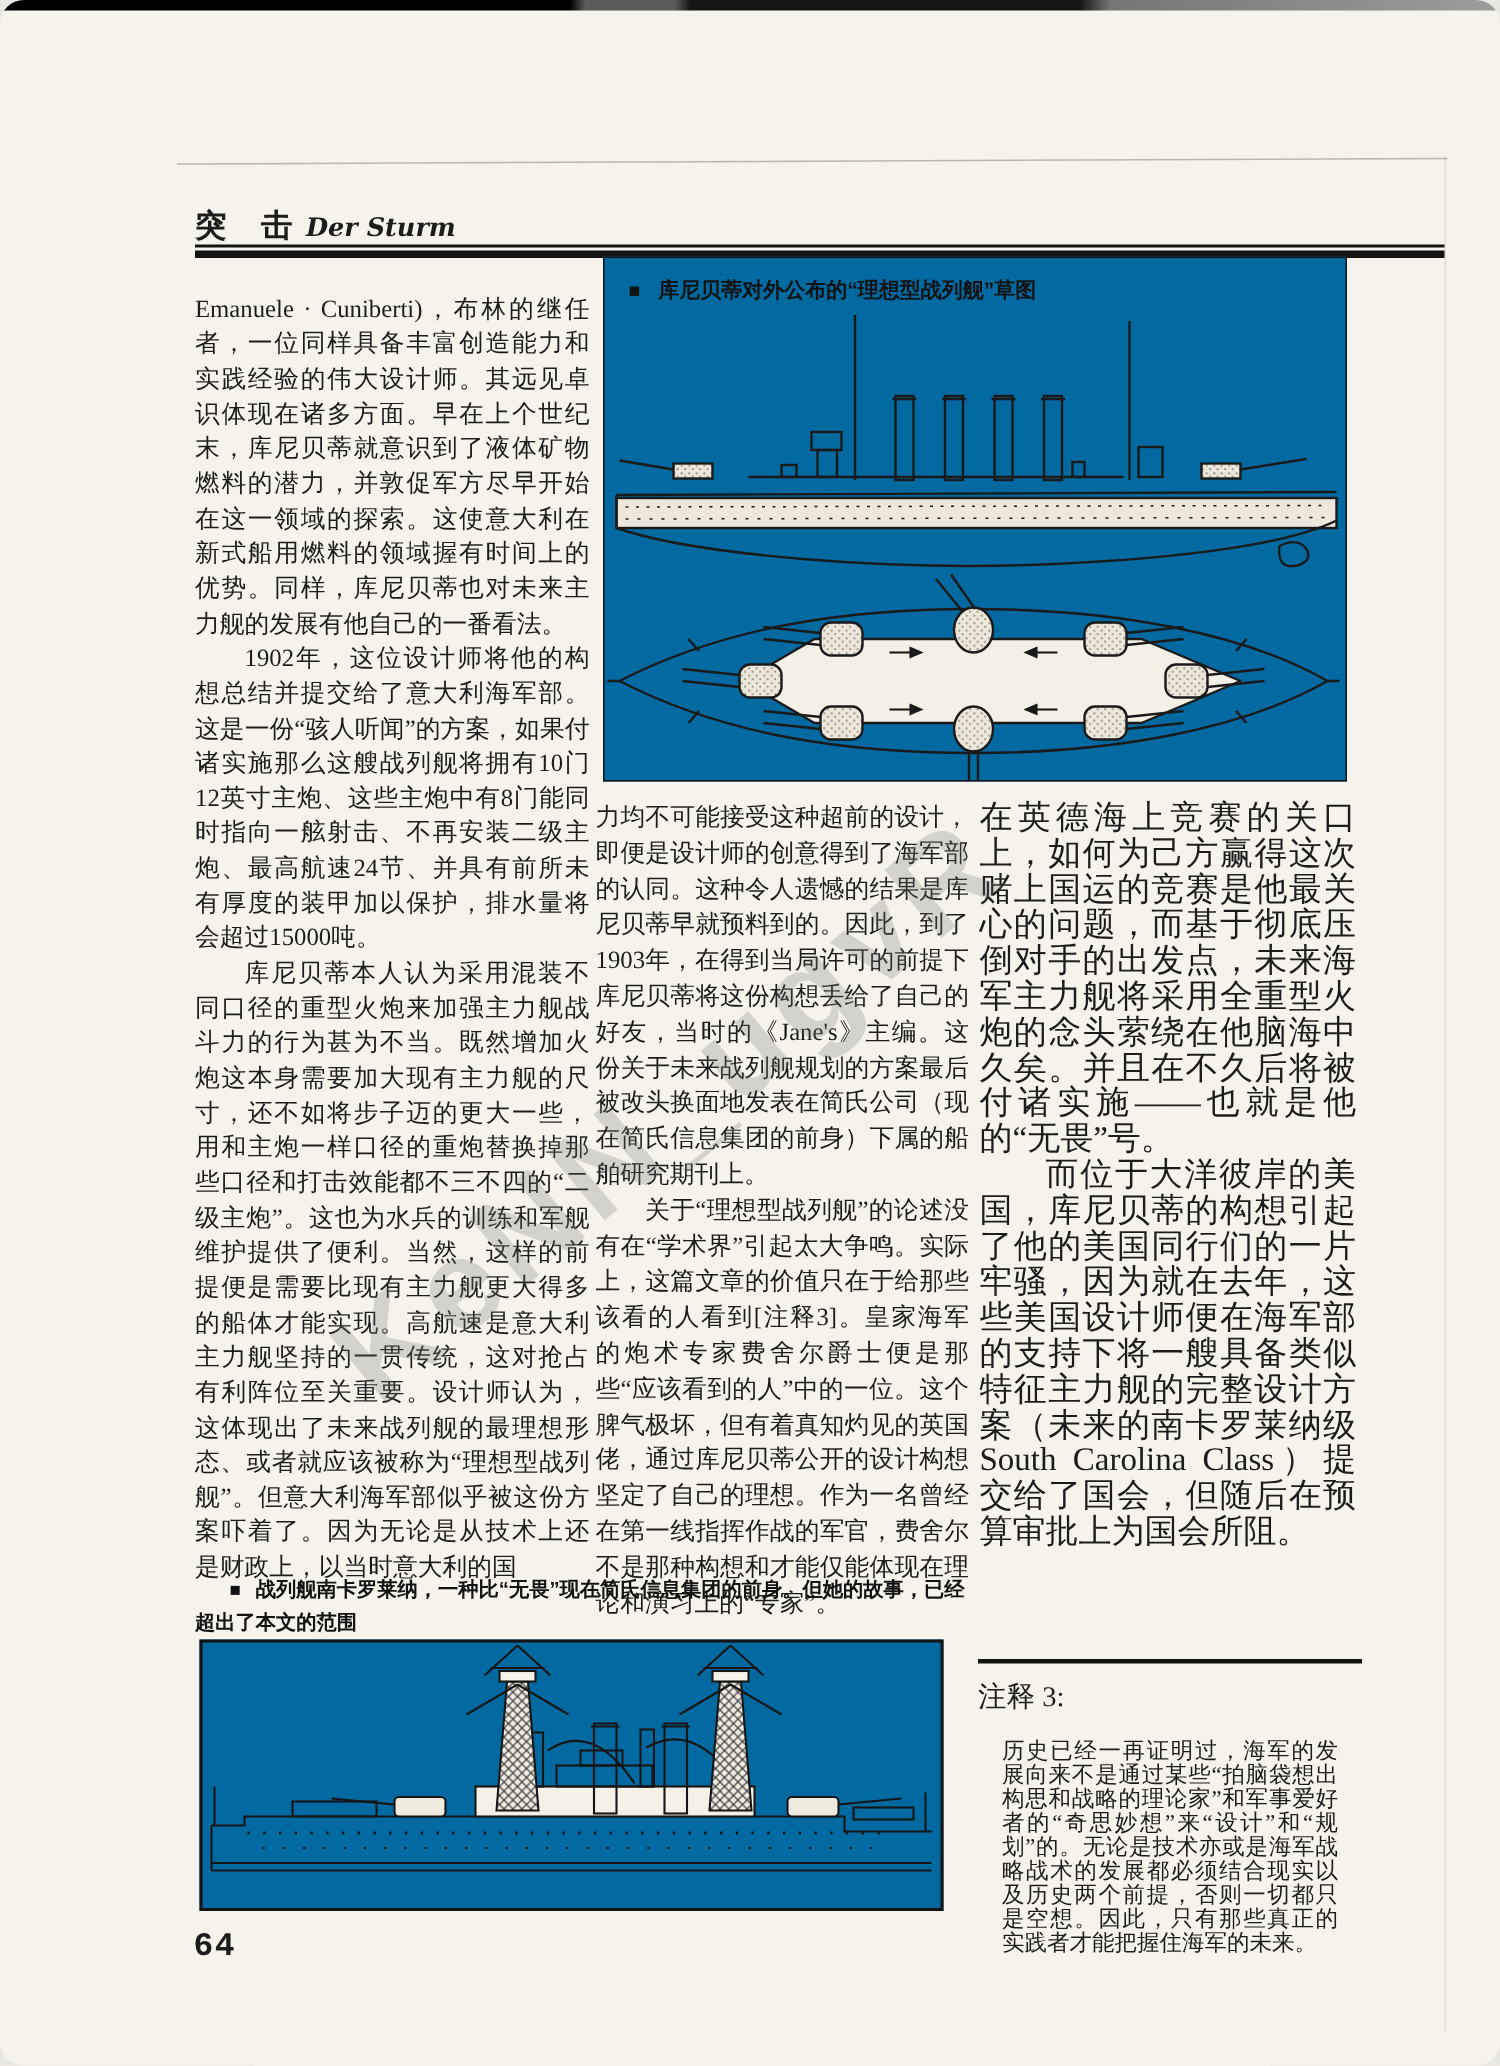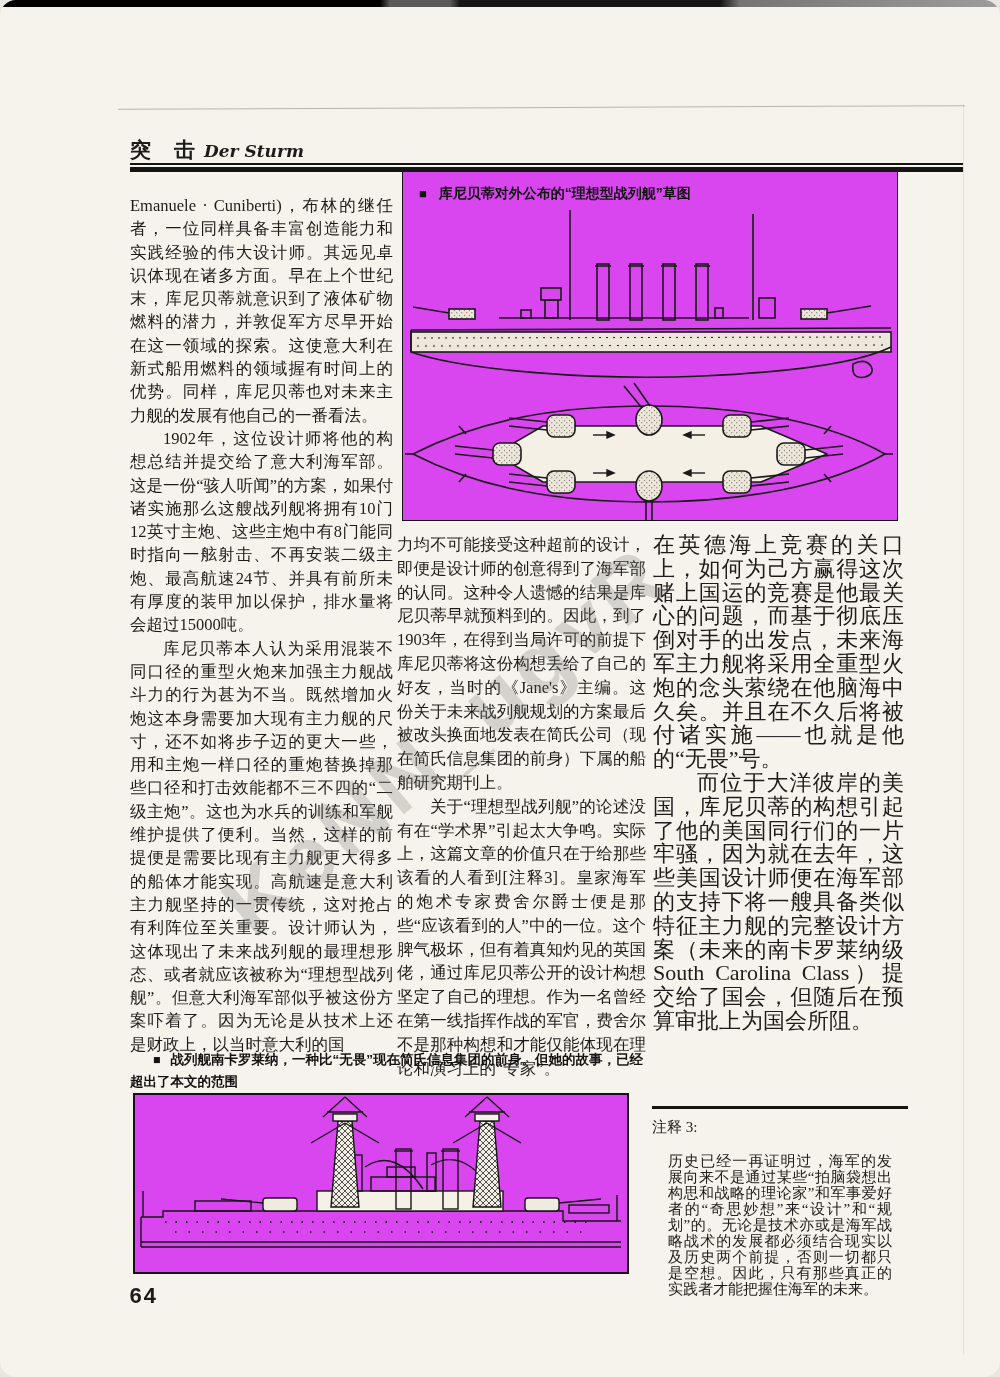--- a/index.html
+++ b/index.html
@@ -27,37 +27,37 @@
 
   
   .col { position:absolute; text-align:justify; text-justify:inter-character; }
   .col p { margin:0; }
   .col p.pi { text-indent:2em; }
   .col-left  { left:130px; top:194px; width:263px; font-size:16.5px; line-height:23.3px; }
   .col-mid   { left:397px; top:533px; width:249px; font-size:16.5px; line-height:23.8px; }
   .col-right { left:653px; top:533px; width:251px; font-size:22px; line-height:23.8px; }
 
   
-  .figbox { position:absolute; border:1.5px solid #131313; background:#d946ef; box-sizing:border-box; }
+  .figbox { position:absolute; border:1.5px solid #131313; background:#0369a1; box-sizing:border-box; }
   .figbox.ftop { left:402px; top:171px; width:496px; height:350px; }
   .figcap { font-family:"Liberation Sans","DejaVu Sans",sans-serif; font-weight:bold;
     font-size:14px; line-height:20px; color:#121212; }
   .figbox.ftop .figcap { padding:11px 12px 0 16px; }
   .figcap .sq { margin-right:12px; font-size:13px; }
   .fig-bottom-cap { position:absolute; left:130px; top:1049px; width:513px;
     font-family:"Liberation Sans","DejaVu Sans",sans-serif; font-weight:bold;
     font-size:13.5px; line-height:21px; text-indent:1.7em; text-align:justify; color:#121212; }
   .fig-bottom-cap .sq { margin-right:10px; font-size:12.5px; }
   .figbox.fbottom { left:133px; top:1093px; width:496px; height:181px; border-width:2px; }
   .figbox svg { display:block; }
 
   
   .note { position:absolute; left:652px; top:1106px; width:256px; }
   .note .nrule { height:2.5px; background:#141414; margin-bottom:9px; }
-  .note .ntitle { font-size:15px; margin:0 0 5px 0; }
+  .note .ntitle { font-size:19px; margin:0 0 5px 0; }
   .note .nbody { font-size:15px; line-height:16px; text-align:justify; text-justify:inter-character; margin:16px; }
 
   .pagenum { position:absolute; left:129px; top:1285px; font-size:22px; font-weight:bold; letter-spacing:1px;font-family:Liberation Mono, monospace; }
 
   .watermark { position:absolute; left:235px; top:868px; transform:rotate(-40deg);
     transform-origin:0 50%; font-family:"Liberation Sans","DejaVu Sans",sans-serif;
     font-size:86px; font-weight:600; letter-spacing:6px; white-space:nowrap;
     color:rgba(110,110,110,.25); pointer-events:none; }
 </style>
 </head>

